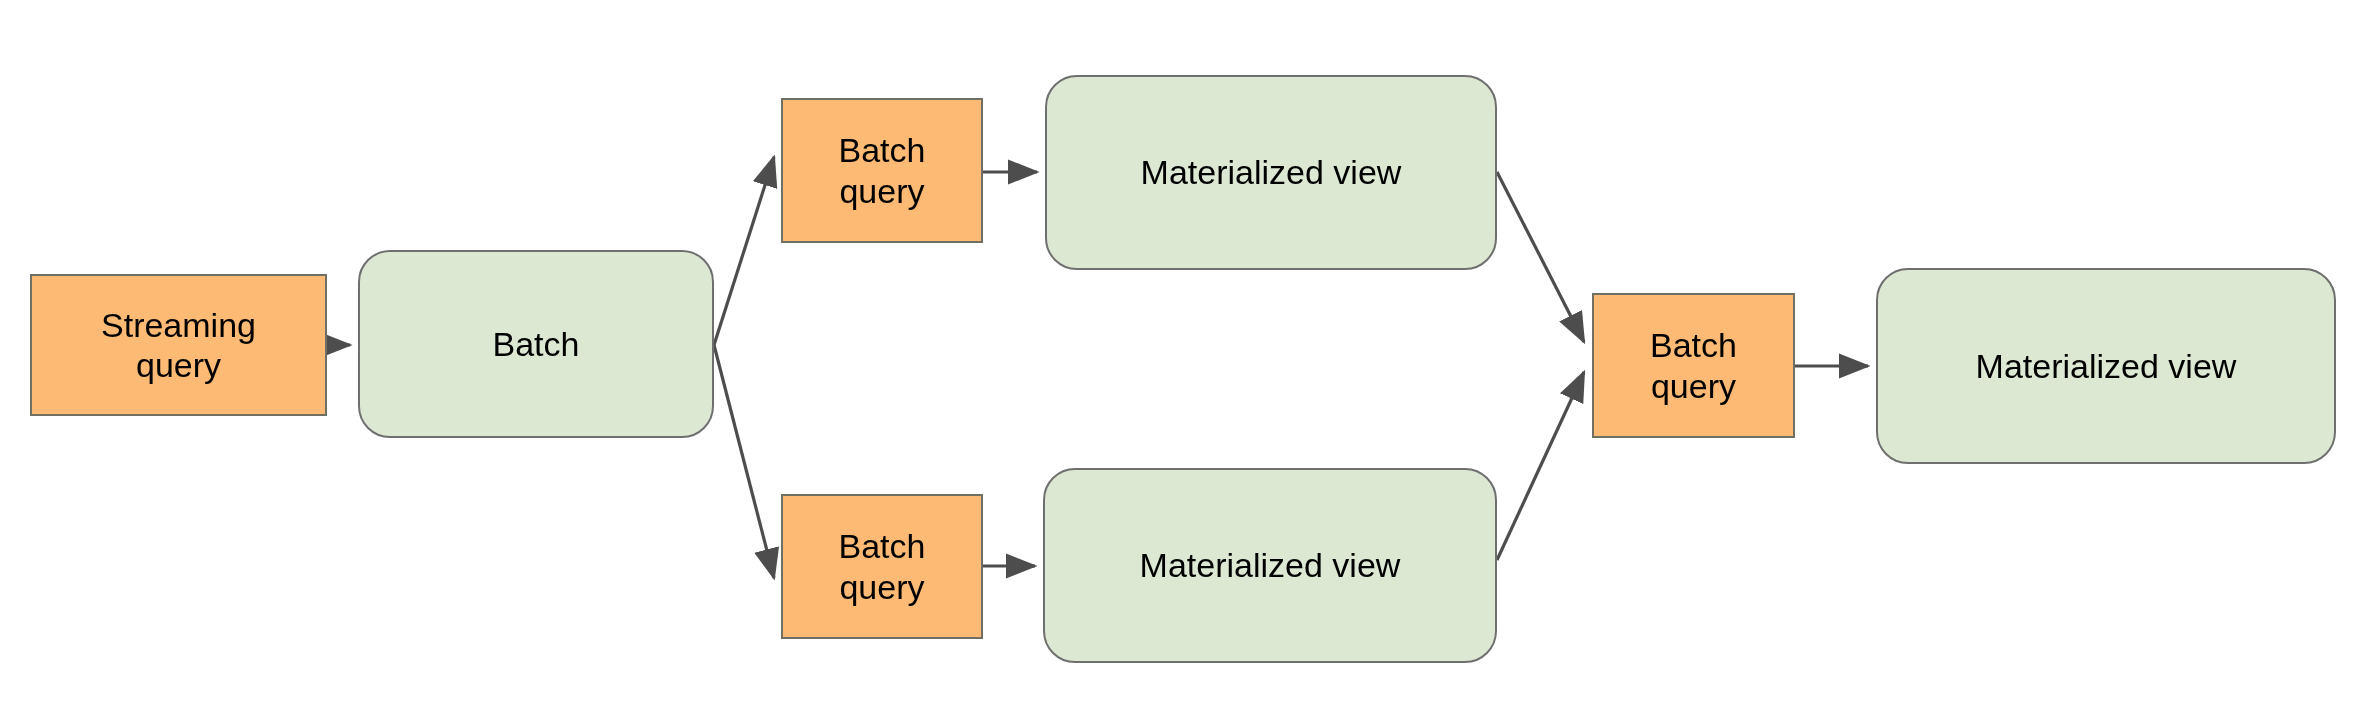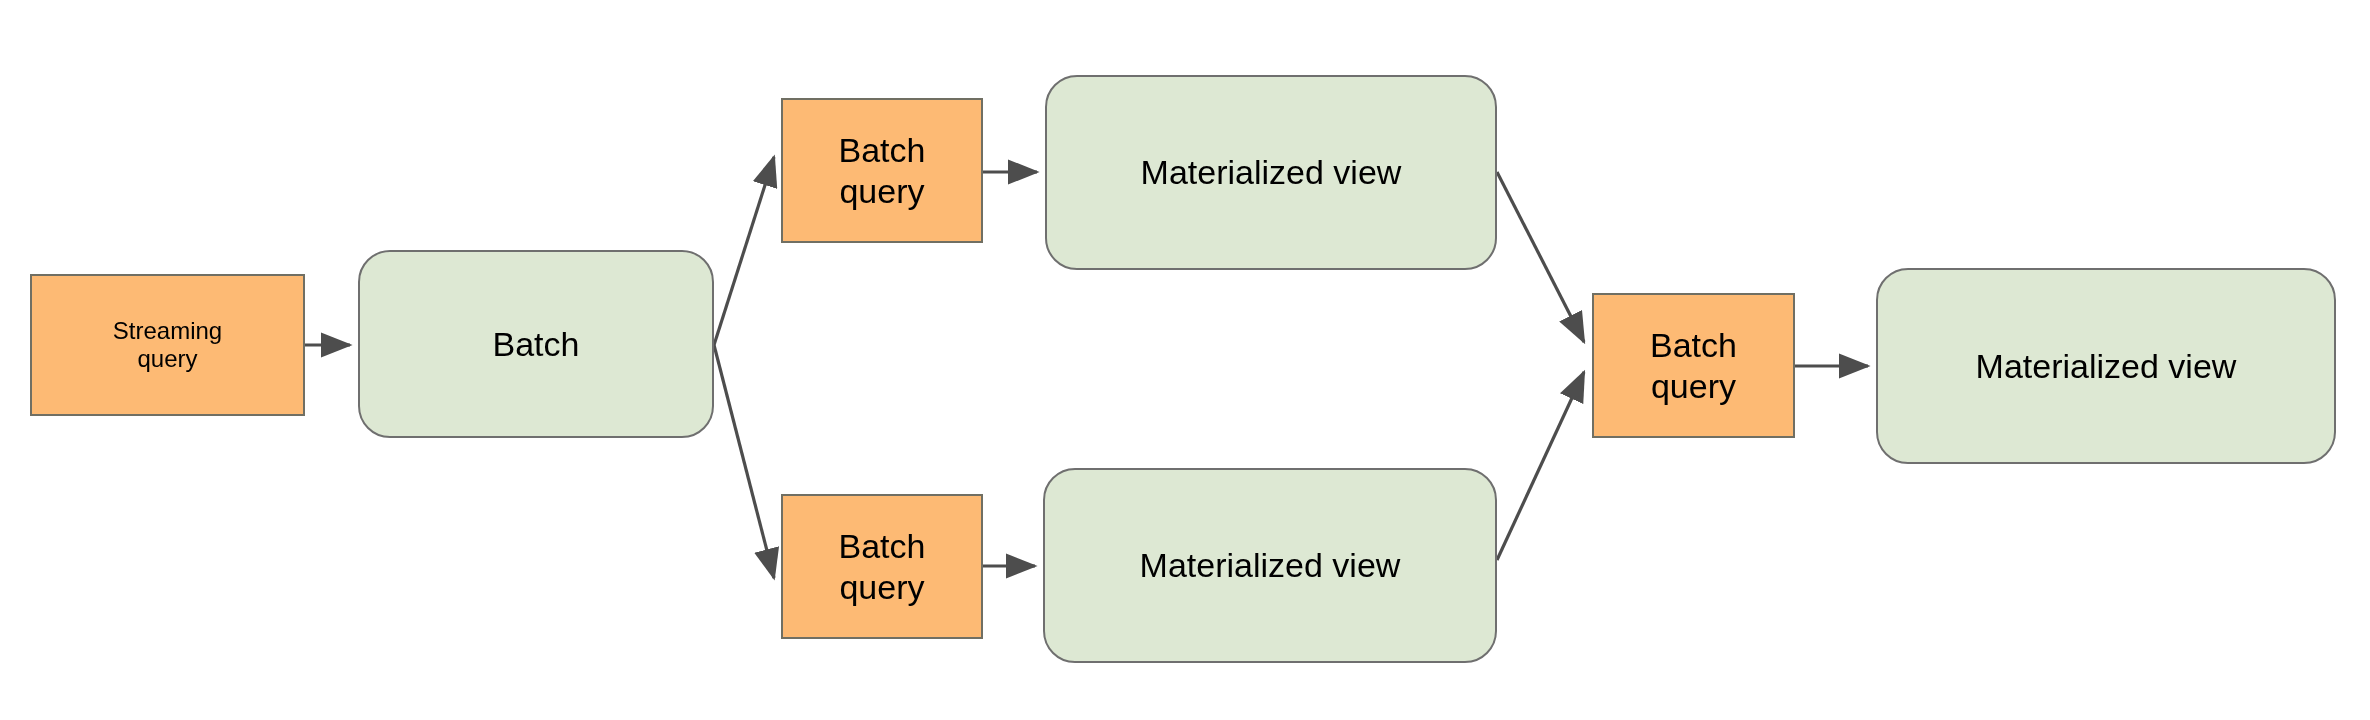--- a/index.html
+++ b/index.html
@@ -64,21 +64,21 @@
         <polyline points="714,345 774,578" marker-end="url(#arrow)" stroke="#4d4d4d" stroke-width="3.2" fill="none"></polyline>
         <polyline points="983,172 1037,172" marker-end="url(#arrow)" stroke="#4d4d4d" stroke-width="3.2" fill="none"></polyline>
         <polyline points="983,566 1035,566" marker-end="url(#arrow)" stroke="#4d4d4d" stroke-width="3.2" fill="none"></polyline>
         <polyline points="1497,172 1584,342" marker-end="url(#arrow)" stroke="#4d4d4d" stroke-width="3.2" fill="none"></polyline>
         <polyline points="1497,560 1584,372" marker-end="url(#arrow)" stroke="#4d4d4d" stroke-width="3.2" fill="none"></polyline>
         <polyline points="1795,366 1868,366" marker-end="url(#arrow)" stroke="#4d4d4d" stroke-width="3.2" fill="none"></polyline>
       </g>
   </svg>
 
   <div id="node-layer">
-      <div class="node node-process" style="left: 30px; top: 274px; width: 275px; height: 142px; font-size: 24px;"><span>Streaming
+      <div class="node node-process" style="left: 30px; top: 274px; width: 297px; height: 142px; font-size: 34px;"><span>Streaming
 query</span></div>
       <div class="node node-store" style="left: 358px; top: 250px; width: 356px; height: 188px; font-size: 34px;"><span>Batch</span></div>
       <div class="node node-process" style="left: 781px; top: 98px; width: 202px; height: 145px; font-size: 34px;"><span>Batch
 query</span></div>
       <div class="node node-store" style="left: 1045px; top: 75px; width: 452px; height: 195px; font-size: 34px;"><span>Materialized view</span></div>
       <div class="node node-process" style="left: 781px; top: 494px; width: 202px; height: 145px; font-size: 34px;"><span>Batch
 query</span></div>
       <div class="node node-store" style="left: 1043px; top: 468px; width: 454px; height: 195px; font-size: 34px;"><span>Materialized view</span></div>
       <div class="node node-process" style="left: 1592px; top: 293px; width: 203px; height: 145px; font-size: 34px;"><span>Batch
 query</span></div>

